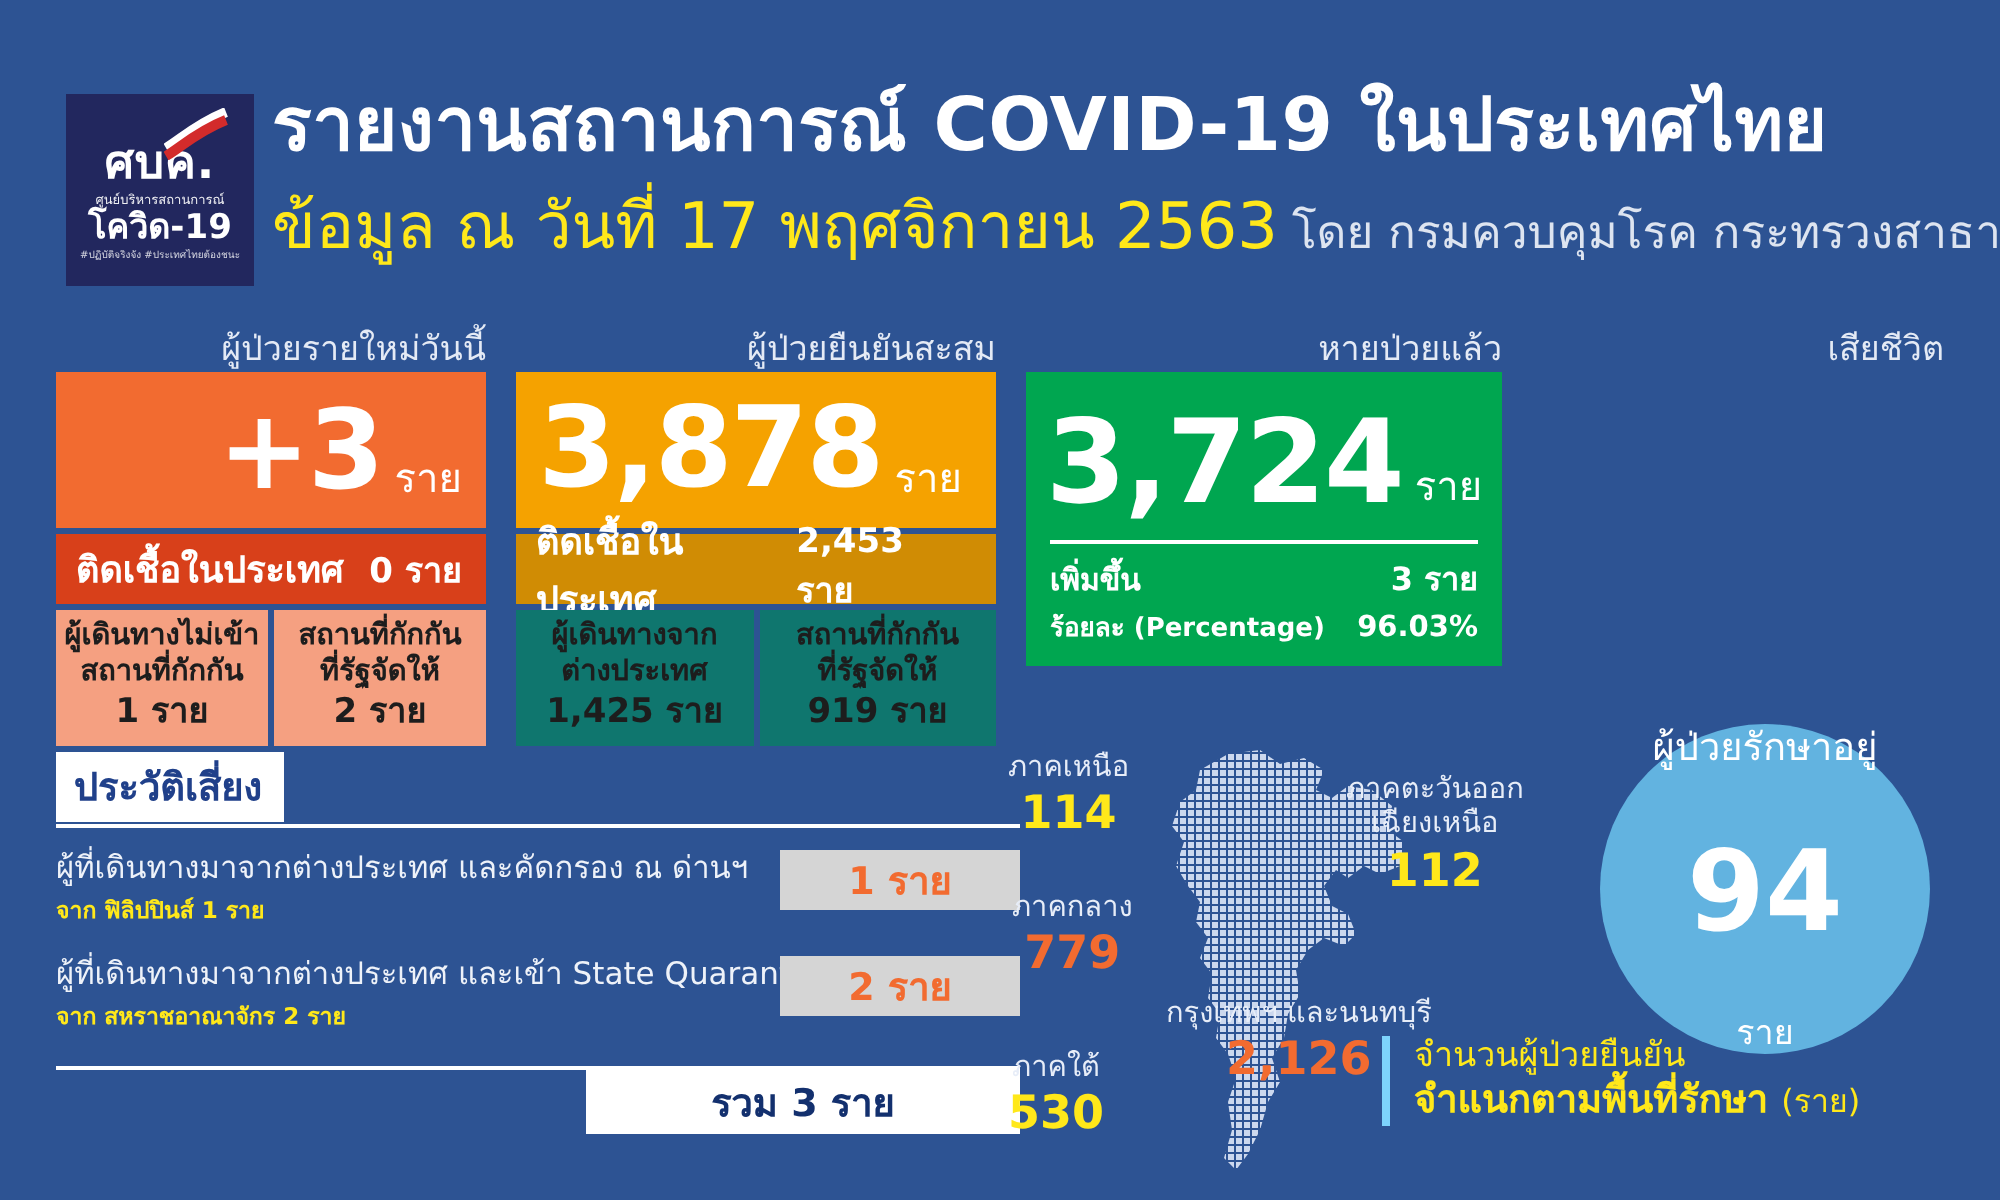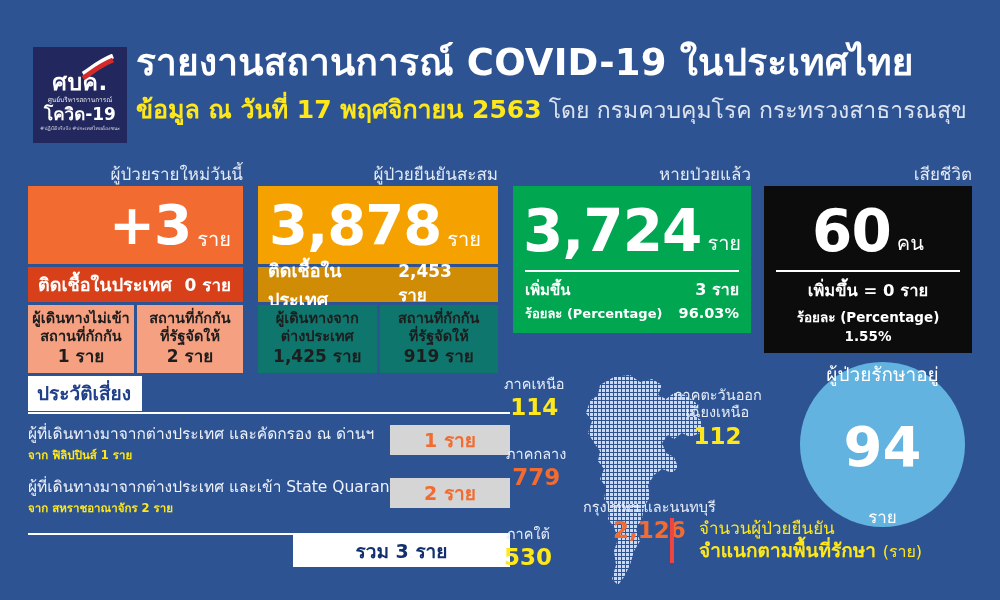--- a/index.html
+++ b/index.html
@@ -34,21 +34,21 @@
   #logo .l3 { font-size: 17px; font-weight: bold; line-height: 1.1; margin-top: 1px; }
   #logo .l4 { font-size: 5px; line-height: 1.2; margin-top: 2px; opacity: .8; }
 
   #title-main {
     position: absolute; left: 136px; top: 44px;
     color: #ffffff; font-size: 37px; font-weight: bold;
     letter-spacing: .2px; line-height: 1.05; white-space: nowrap;
   }
   #title-sub { position: absolute; left: 136px; top: 96px; white-space: nowrap; }
   #title-sub .date {
-    color: #ffe81a; font-size: 25px; font-weight: bold; line-height: 1.1;
+    color: #ffe81a; font-size: 32px; font-weight: normal; line-height: 1.1;
   }
   #title-sub .by {
     color: #dde4f0; font-size: 23px; font-weight: normal; line-height: 1.1; margin-left: 7px;
   }
 
   
   .card-label {
     position: absolute; color: #e4eaf5; font-size: 17px;
     text-align: right; white-space: nowrap;
   }
@@ -171,22 +171,22 @@
   .rval.y { color: #ffe81a; }
   .rval.o { color: #f26b30; }
 
   #r-north   { left: 6px;  top: 8px; }
   #r-ne      { left: 175px; top: 19px; }
   #r-central { left: 8px;  top: 78px; }
   #r-bkk     { left: 85px;  top: 131px; }
   #r-south   { left: 6px;  top: 158px; }
 
   #map-caption {
-    position: absolute; left: 172px; top: 150px;
-    padding-left: 25px; border-left: 4px solid #ef4444;
+    position: absolute; left: 193px; top: 150px;
+    padding-left: 12px; border-left: 4px solid #7dd3fc;
   }
   #map-caption .c1 { color: #ffe81a; font-size: 17px; line-height: 1.25; }
   #map-caption .c2 { color: #ffe81a; font-size: 19px; font-weight: bold; line-height: 1.25; }
   #map-caption .c2 .unit { font-weight: normal; font-size: 16px; }
 
   
   #active-circle {
     position: absolute; left: 800px; top: 362px;
     width: 165px; height: 165px; border-radius: 50%;
     background: #62b3e0; color: #ffffff;
@@ -284,31 +284,20 @@
         <span class="k">เพิ่มขึ้น</span>
         <span class="v">3 ราย</span>
       </div>
       <div class="row small">
         <span class="k">ร้อยละ (Percentage)</span>
         <span class="v">96.03%</span>
       </div>
     </div>
   </div>
 
-  <div class="card" id="card-deaths">
-    <div class="inner">
-      <div class="top">
-        <span class="big-num">60</span>
-        <span class="big-unit">คน</span>
-      </div>
-      <hr>
-      <div class="ln ln1">เพิ่มขึ้น = 0 ราย</div>
-      <div class="ln ln2">ร้อยละ (Percentage) 1.55%</div>
-    </div>
-  </div>
 
   <div id="risk">
     <div id="risk-title">ประวัติเสี่ยง</div>
     <hr class="top-rule">
 
     <div class="risk-row">
       <div class="txt">ผู้ที่เดินทางมาจากต่างประเทศ  และคัดกรอง  ณ  ด่านฯ</div>
       <div class="note">จาก ฟิลิปปินส์ 1 ราย</div>
       <div class="pill">1 ราย</div>
     </div>

